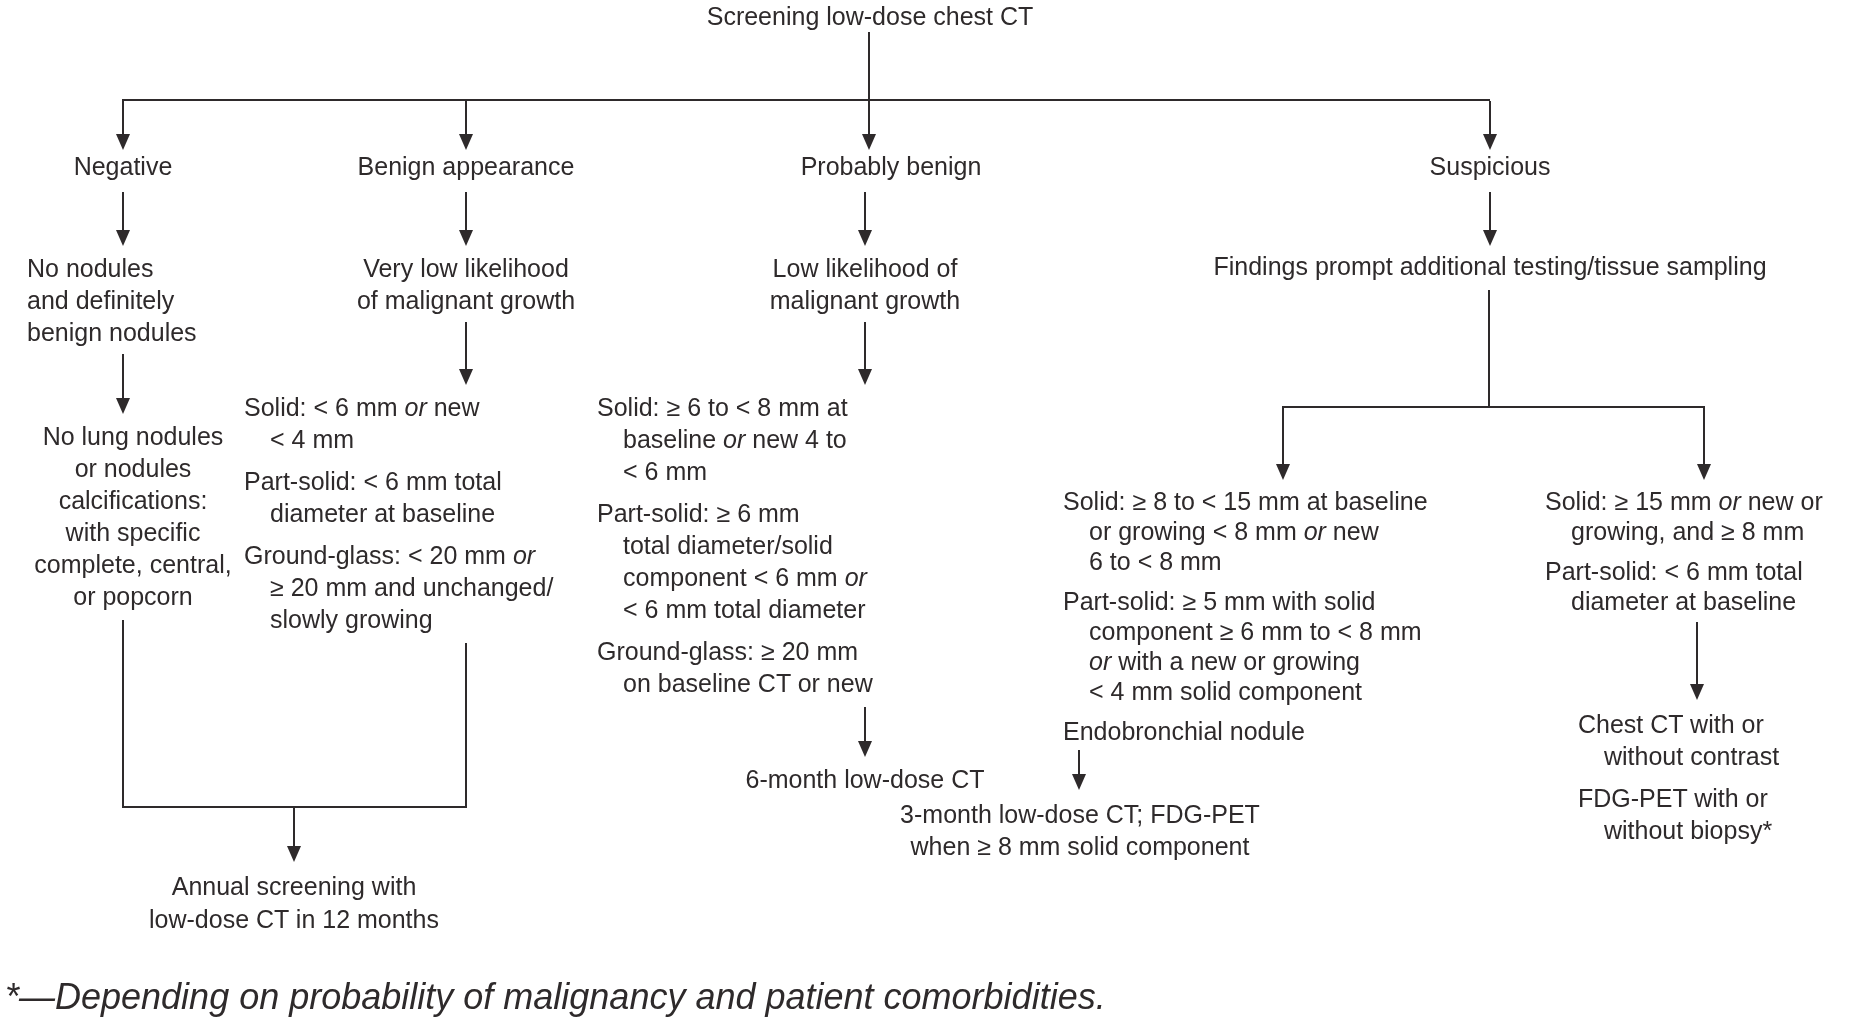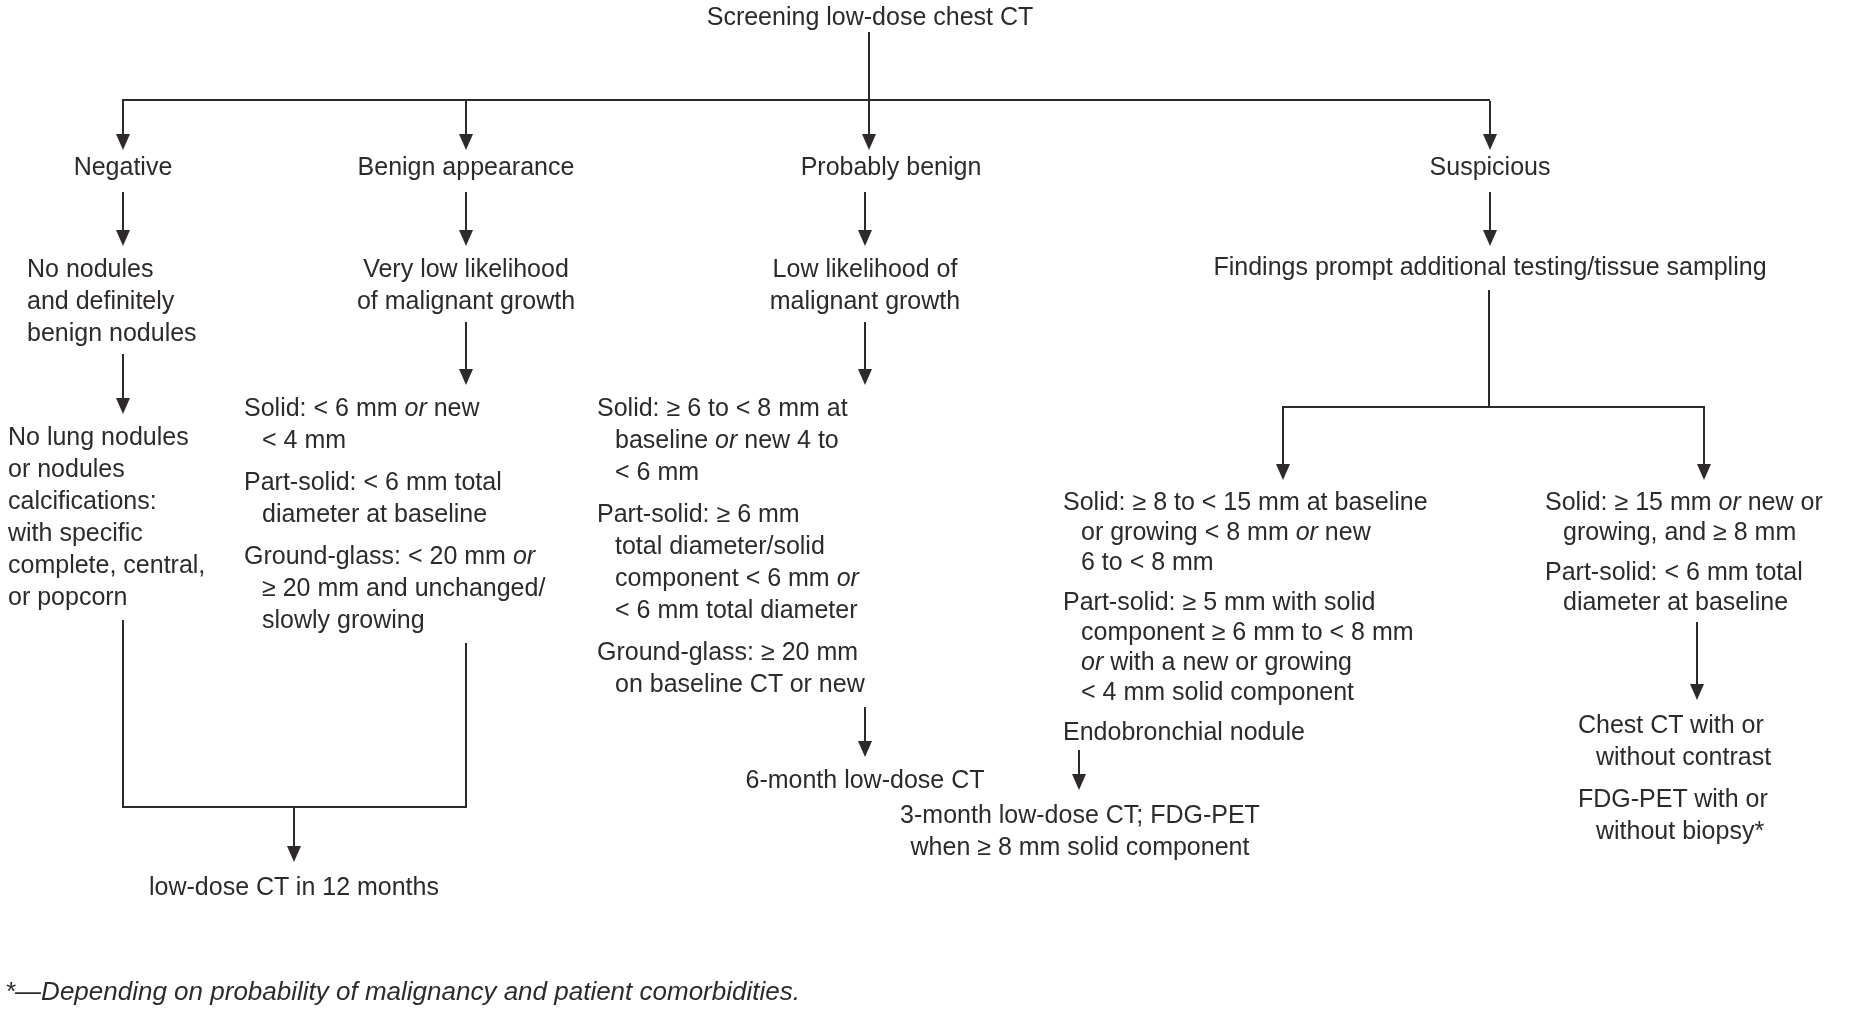--- a/index.html
+++ b/index.html
@@ -6,34 +6,34 @@
   body{
     width:1858px;height:1023px;position:relative;overflow:hidden;
     font-family:"Liberation Sans","DejaVu Sans",sans-serif;
     color:#2e2a2b;font-size:25px;
   }
   .abs{position:absolute;}
   .ctr{text-align:center;}
   .line{white-space:nowrap;line-height:32px;}
   .tight .line{line-height:30px;}
   .lh33 .line{line-height:33px;}
-  .ind{margin-left:18px;}
+  .ind{margin-left:26px;}
   .gap{margin-top:10px;}
   .it{font-style:italic;}
   
   .vline{position:absolute;width:2px;background:#2e2a2b;}
   .hline{position:absolute;height:2px;background:#2e2a2b;}
   
   .varrow{position:absolute;width:2px;background:#2e2a2b;}
   .varrow::after{
     content:"";position:absolute;left:-6px;bottom:-16px;
     border:7px solid transparent;border-bottom:0;
     border-top:16px solid #2e2a2b;
   }
-  .footnote{font-style:italic;font-size:26px;}
+  .footnote{font-style:italic;font-size:36px;}
 </style>
 </head>
 <body>
 
 <div class="abs ctr" style="left:620px;top:2px;width:500px;">Screening low-dose chest CT</div>
 
 <div class="varrow" style="left:868px;top:32px;height:102px;"></div>
 <div class="hline" style="left:122px;top:99px;width:1368px;"></div>
 <div class="varrow" style="left:122px;top:101px;height:33px;"></div>
 <div class="varrow" style="left:465px;top:101px;height:33px;"></div>
@@ -58,21 +58,21 @@
     <div class="line">Very low likelihood</div>
     <div class="line">of malignant growth</div>
   </div>
 <div class="abs ctr" style="left:715px;top:252px;width:300px;">
     <div class="line">Low likelihood of</div>
     <div class="line">malignant growth</div>
   </div>
 <div class="abs ctr" style="left:1140px;top:252px;width:700px;">Findings prompt additional testing/tissue sampling</div>
 
 <div class="varrow" style="left:122px;top:354px;height:44px;"></div>
-<div class="abs" style="left:8px;top:420px;width:250px;">
+<div class="abs" style="left:8px;top:420px;width:250px;text-align:center;">
     <div class="line">No lung nodules</div>
     <div class="line">or nodules</div>
     <div class="line">calcifications:</div>
     <div class="line">with specific</div>
     <div class="line">complete, central,</div>
     <div class="line">or popcorn</div>
   </div>
 
 <div class="varrow" style="left:465px;top:322px;height:47px;"></div>
 <div class="abs" style="left:244px;top:391px;width:340px;">
@@ -83,20 +83,21 @@
     <div class="line gap"><span>Ground-glass: &lt; 20 mm </span><span class="it">or</span></div>
     <div class="line ind">≥ 20 mm and unchanged/</div>
     <div class="line ind">slowly growing</div>
   </div>
 
 <div class="vline" style="left:122px;top:620px;height:188px;"></div>
 <div class="vline" style="left:465px;top:643px;height:165px;"></div>
 <div class="hline" style="left:122px;top:806px;width:345px;"></div>
 <div class="varrow" style="left:293px;top:808px;height:38px;"></div>
 <div class="abs ctr lh33" style="left:94px;top:870px;width:400px;">
+    <div class="line">Annual screening with</div>
     <div class="line">low-dose CT in 12 months</div>
   </div>
 
 <div class="varrow" style="left:864px;top:322px;height:47px;"></div>
 <div class="abs" style="left:597px;top:391px;width:340px;">
     <div class="line">Solid: ≥ 6 to &lt; 8 mm at</div>
     <div class="line ind"><span>baseline </span><span class="it">or</span><span> new 4 to</span></div>
     <div class="line ind">&lt; 6 mm</div>
     <div class="line gap">Part-solid: ≥ 6 mm</div>
     <div class="line ind">total diameter/solid</div>

